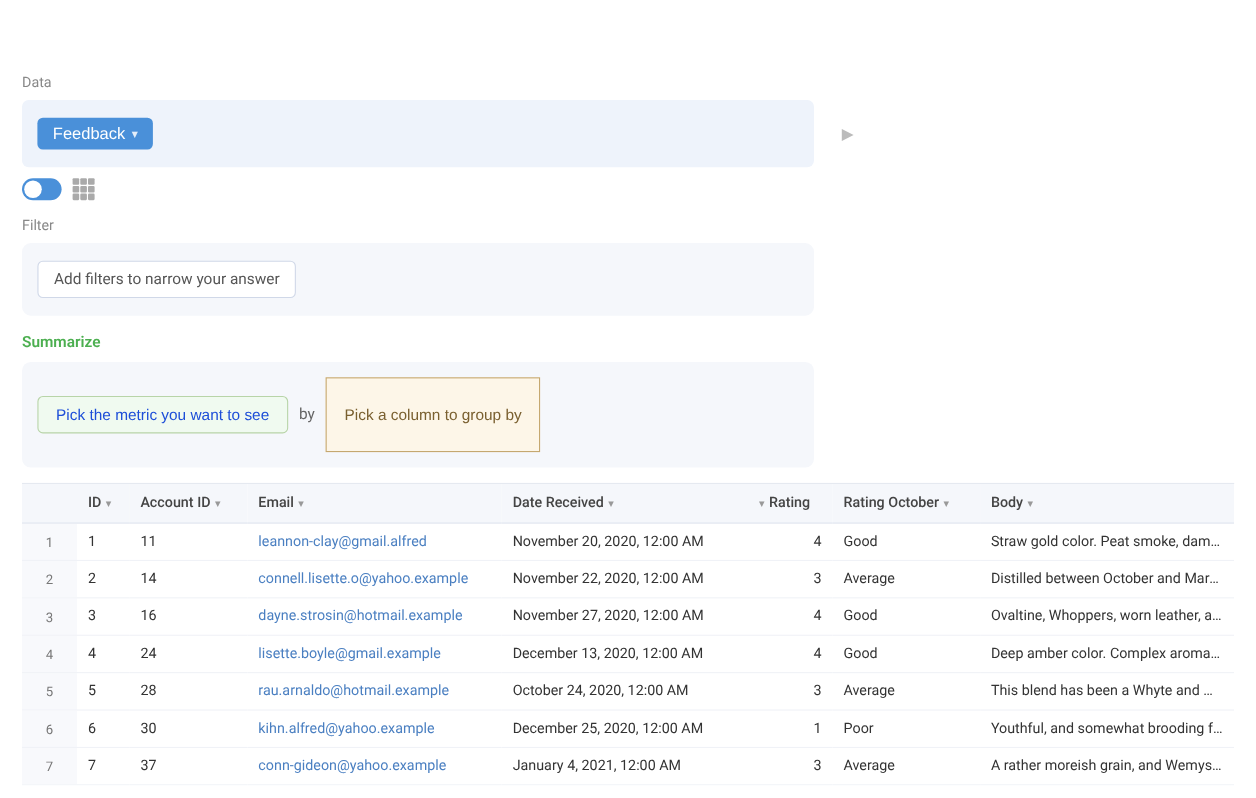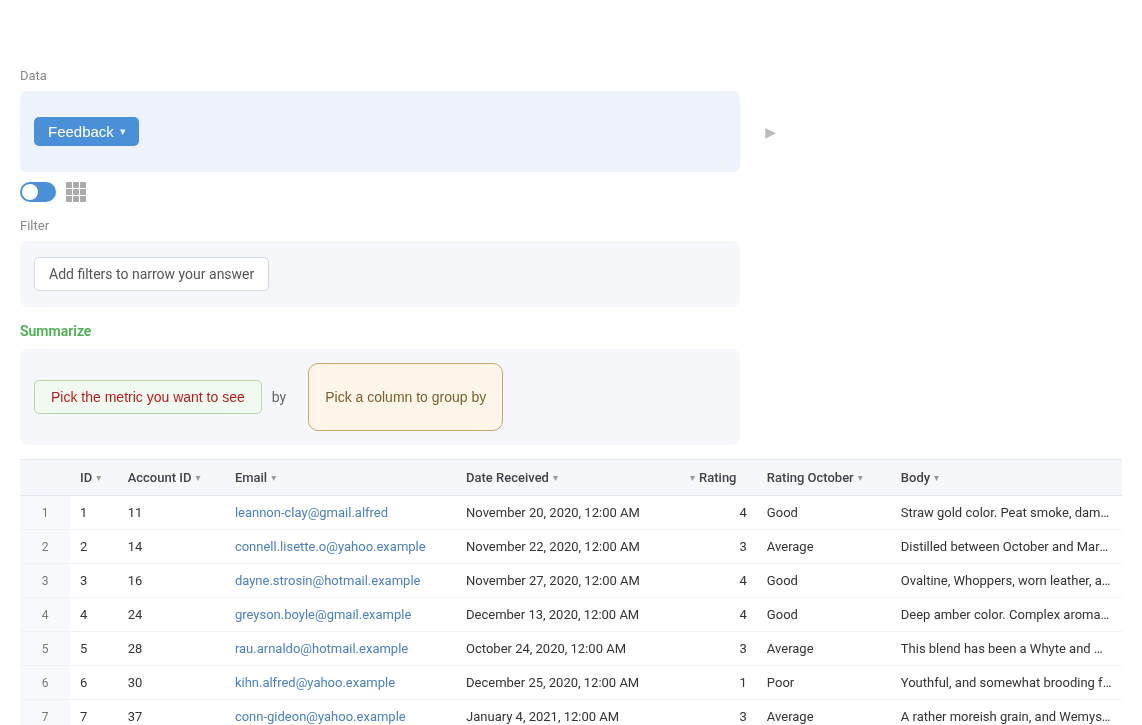--- a/index.html
+++ b/index.html
@@ -21,21 +21,21 @@
       margin-bottom: 8px;
       font-weight: 400;
     }
     
     .data-section { margin-bottom: 12px; margin-top: 48px; }
     .feedback-bar {
       display: flex;
       align-items: center;
       background: #eef3fb;
       border-radius: 6px;
-      padding: 26px 14px;
+      padding: 16px 14px;
       width: 720px;
       position: relative;
     }
     .feedback-btn {
       display: flex;
       align-items: center;
       background: #4a90d9;
       color: #fff;
       border: none;
       border-radius: 5px;
@@ -127,39 +127,38 @@
       width: 720px;
       background: #f5f7fb;
       border-radius: 8px;
       padding: 14px;
     }
     .metric-btn {
       border: 1px solid #b8d4a8;
       background: #f0faf0;
       border-radius: 5px;
       padding: 8px 16px;
-      color: #b91c1c;
+      color: #1d4ed8;
       font-size: 14px;
       cursor: pointer;
       white-space: nowrap;
     }
     .by-label {
       color: #666;
       font-size: 14px;
     }
     .group-btn {
       border: 1px solid #c5a870;
       background: #fdf6e8;
-      border-radius: 10px;
+      border-radius: 0;
       padding: 25px 16px;
       color: #7a6030;
       font-size: 14px;
       cursor: pointer;
       white-space: nowrap;
-      margin-left: 12px;
     }
     
     .table-section {
       overflow-x: auto;
       border-top: 1px solid #e5e9f0;
     }
     table {
       width: 100%;
       border-collapse: collapse;
       font-size: 13px;
@@ -334,21 +333,21 @@
             <td class="email-cell">dayne.strosin@hotmail.example</td>
             <td>November 27, 2020, 12:00 AM</td>
             <td style="text-align: right;">4</td>
             <td>Good</td>
             <td>Ovaltine, Whoppers, worn leather, antique fur...</td>
           </tr>
           <tr>
             <td class="row-num">4</td>
             <td>4</td>
             <td>24</td>
-            <td class="email-cell">greyson.boyle@gmail.example</td>
+            <td class="email-cell">lisette.boyle@gmail.example</td>
             <td>December 13, 2020, 12:00 AM</td>
             <td style="text-align: right;">4</td>
             <td>Good</td>
             <td>Deep amber color. Complex aromas of lush fru...</td>
           </tr>
           <tr>
             <td class="row-num">5</td>
             <td>5</td>
             <td>28</td>
             <td class="email-cell">rau.arnaldo@hotmail.example</td>

